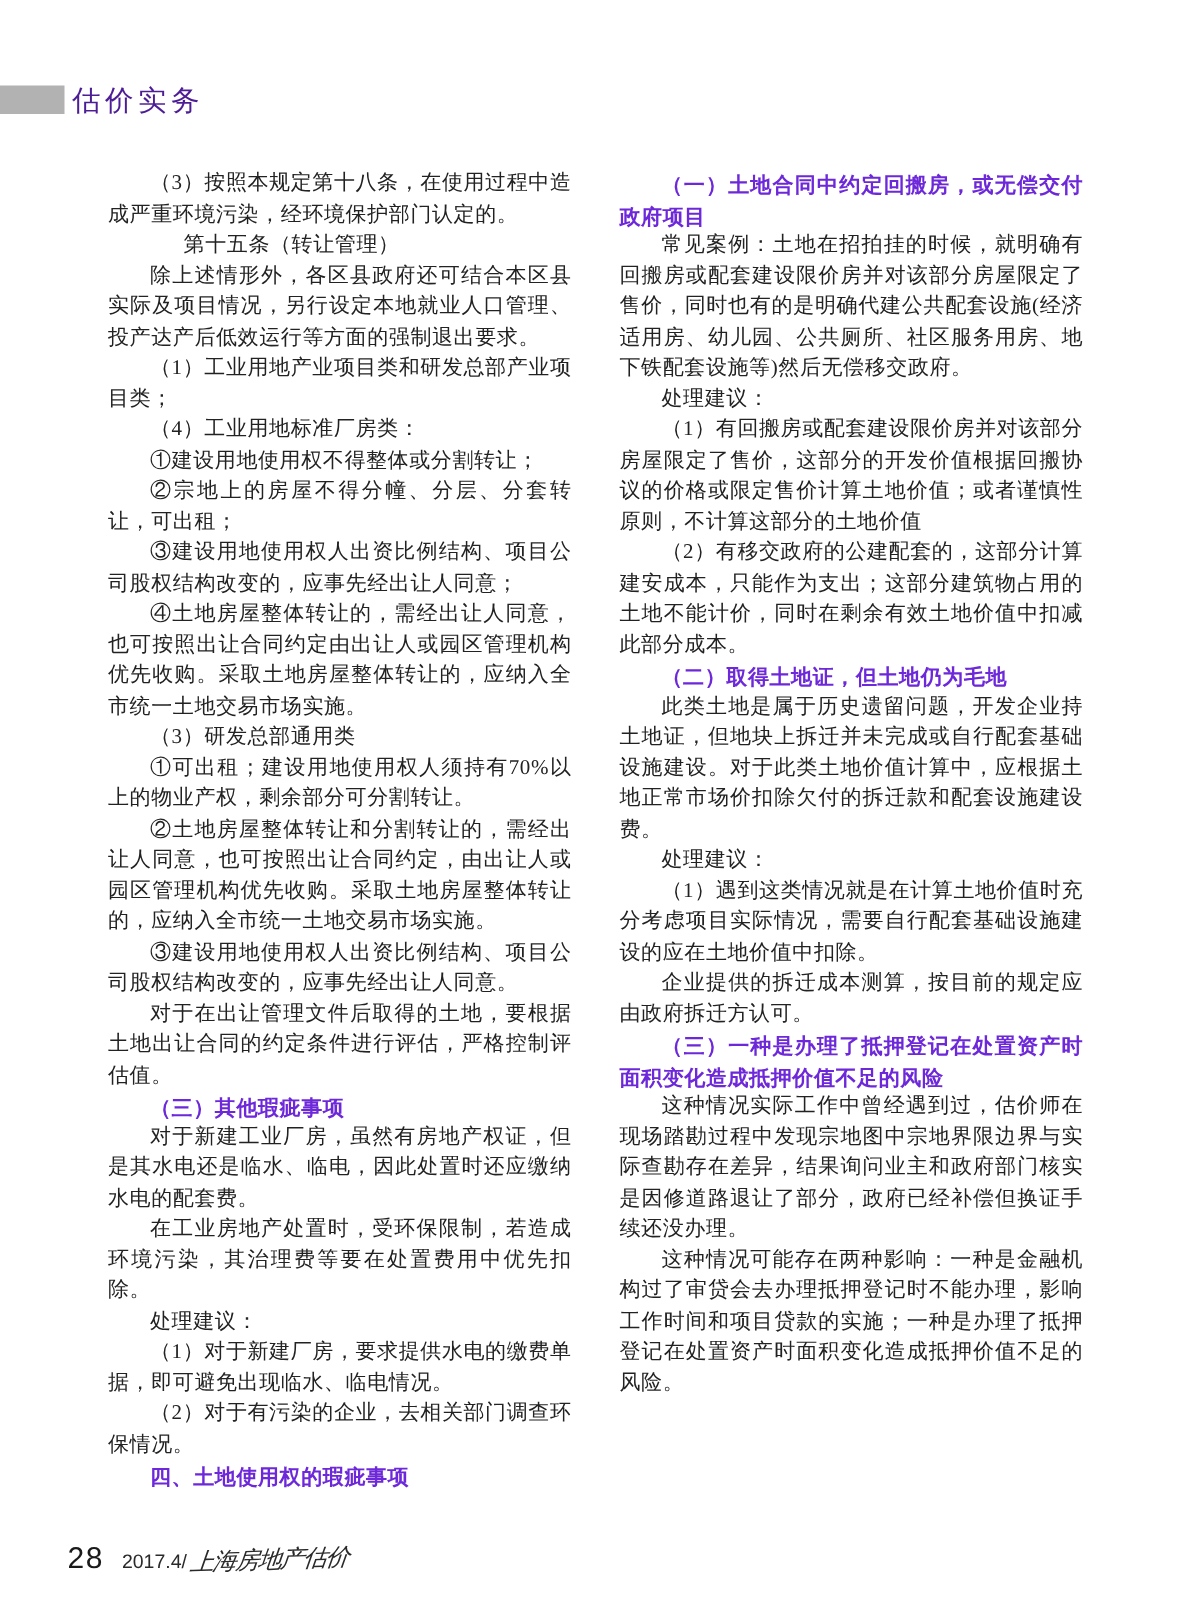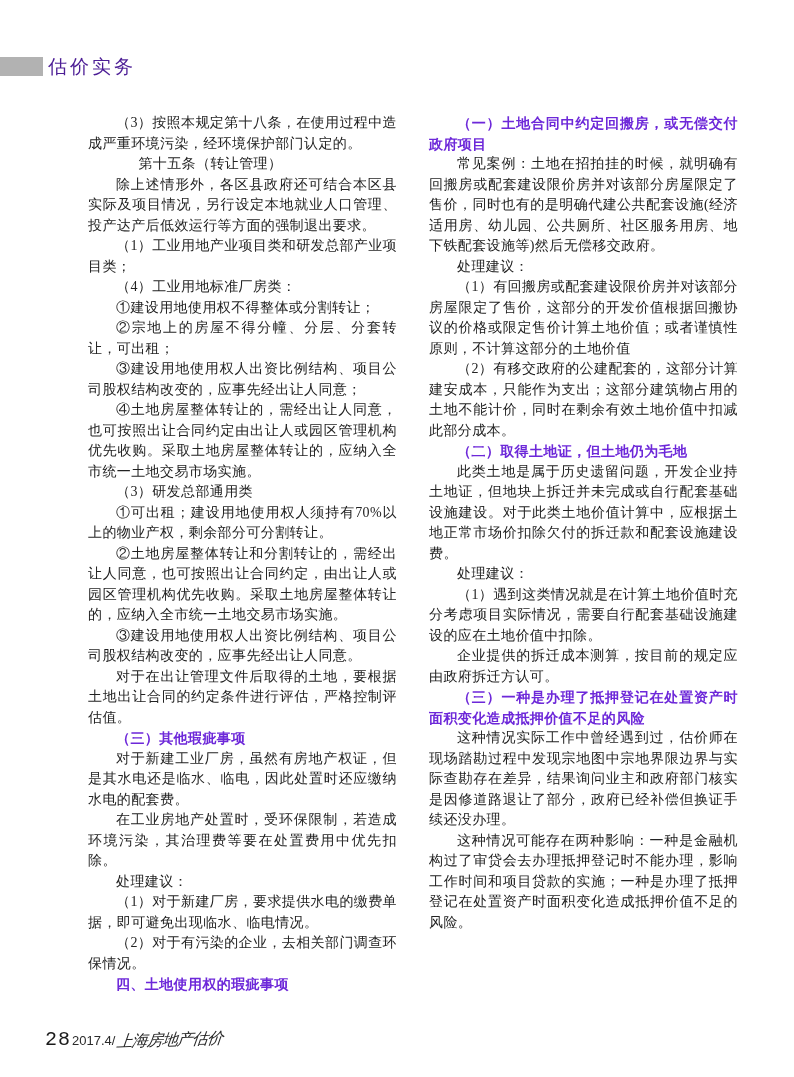--- a/index.html
+++ b/index.html
@@ -22,21 +22,21 @@
   }
   .header-title {
     position: absolute; left: 48px; top: -2px;
     font-family: "Liberation Sans", "DejaVu Sans", sans-serif;
     font-size: 19px; letter-spacing: 3px; color: #4c1d95;
     font-weight: 400;
   }
 
   
   .content {
-    position: absolute; top: 113px; left: 88px;
+    position: absolute; top: 113px; left: 72px;
     width: 650px;
     display: flex; gap: 32px;
   }
   .col { width: 318px; }
   .col p {
     margin: 0;
     font-size: 14px;
     line-height: 20.5px;
     letter-spacing: 0.4px;
     text-align: justify;
@@ -49,26 +49,26 @@
     color: #6d28d9;
   }
   .col p.indent-wide { text-indent: 3.6em; }
 
   
   .page-footer {
     position: absolute; left: 45px; top: 1028px;
     display: flex; align-items: baseline;
   }
   .page-number {
-    font-family: Liberation Mono, monospace;
+    font-family: Liberation Sans, sans-serif;
     font-size: 20px; color: #1a1a1a; letter-spacing: 1px;
   }
   .issue-label {
     font-family: "Liberation Sans", "DejaVu Sans", sans-serif;
-    font-size: 13px; color: #2a2a2a; margin-left: 1px;
+    font-size: 13px; color: #2a2a2a; margin-left: 12px;
   }
   .journal-script {
     font-family: "Liberation Serif", "DejaVu Serif", serif;
     font-style: italic;
     font-size: 16px; color: #2a2a2a;
     margin-left: 2px;
     transform: skewX(-8deg) rotate(-2deg);
     display: inline-block;
     letter-spacing: -1px;
   }

